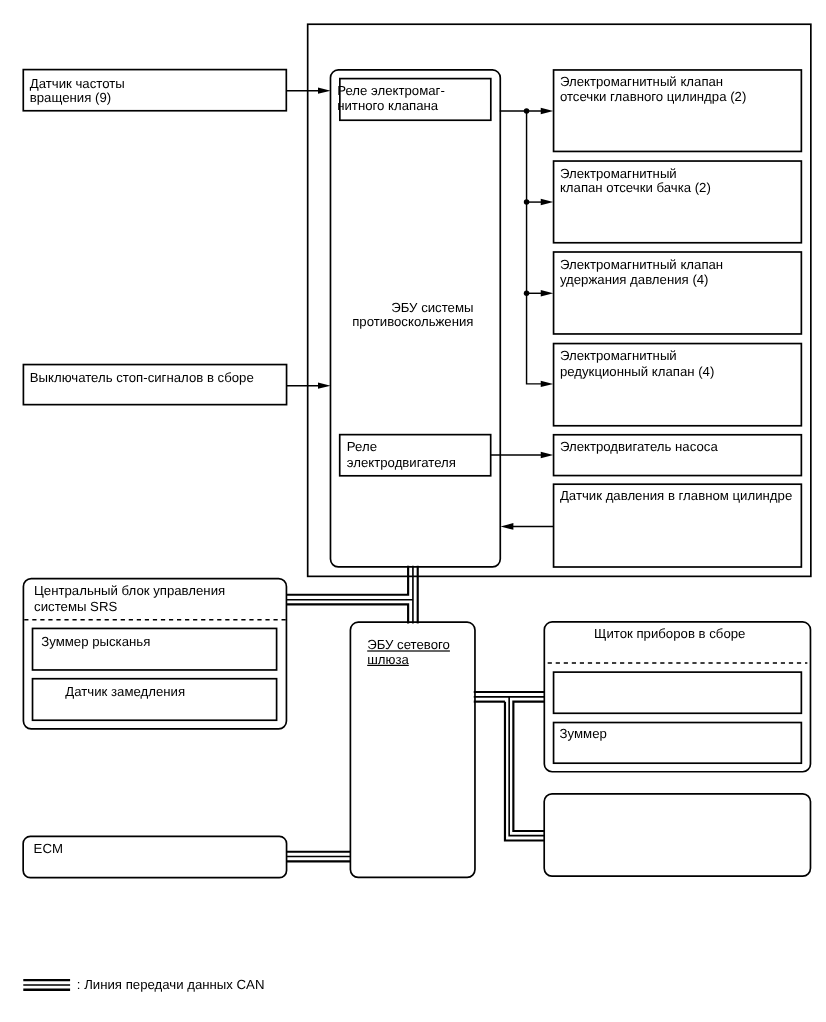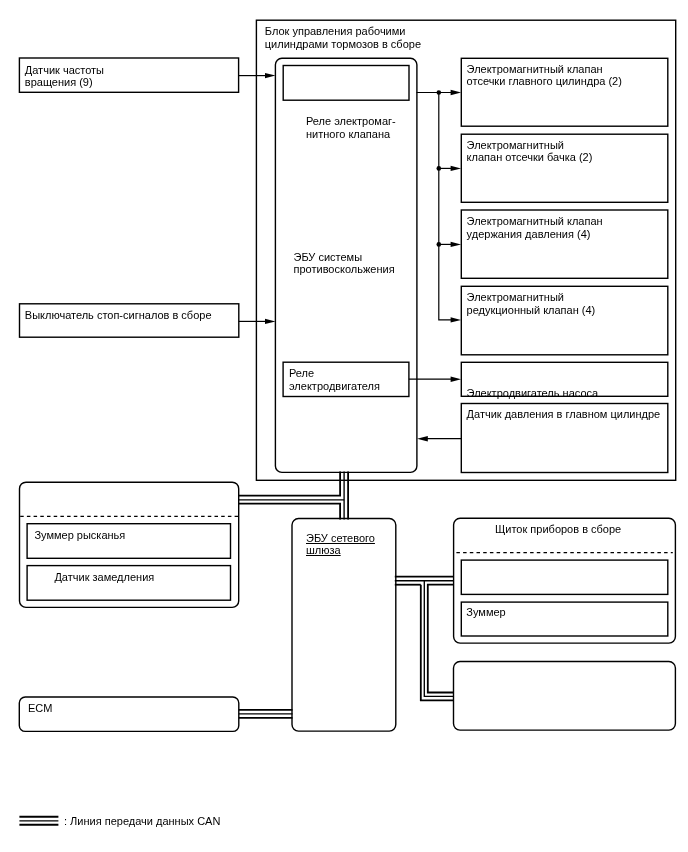--- a/index.html
+++ b/index.html
@@ -93,38 +93,38 @@
     <g fill="none" stroke="#000">
       <path d="M19.4 816.8 H58.4" stroke-width="1.9"></path>
       <path d="M19.4 820.8 H58.4" stroke-width="1.3"></path>
       <path d="M19.4 824.8 H58.4" stroke-width="1.9"></path>
     </g>
   </svg>
 
   <div class="tx" style="left:24.8px;top:63.8px;">Датчик частоты
 вращения (9)</div>
   <div class="tx" style="left:24.8px;top:308.5px;">Выключатель стоп-сигналов в сборе</div>
-  <div class="tx" style="left:264.8px;top:25.2px;">Блок управления рабочими
-цилиндрами тормозов в сборе</div>
-  <div class="tx" style="left:293.5px;top:250.9px;">ЭБУ системы
+  <div class="tx" style="left:293.5px;top:250.9px;text-align:right;">ЭБУ системы
 противоскольжения</div>
-  <div class="tx" style="left:306px;top:70.2px;margin-top:45px;">Реле электромаг-
+  <div class="tx" style="left:281px;top:70.2px;">Реле электромаг-
 нитного клапана</div>
   <div class="tx" style="left:289.0px;top:367.2px;">Реле
 электродвигателя</div>
   <div class="tx" style="left:466.6px;top:62.9px;">Электромагнитный клапан
 отсечки главного цилиндра (2)</div>
   <div class="tx" style="left:466.6px;top:138.9px;">Электромагнитный
 клапан отсечки бачка (2)</div>
   <div class="tx" style="left:466.6px;top:215.0px;">Электромагнитный клапан
 удержания давления (4)</div>
   <div class="tx" style="left:466.6px;top:291.2px;">Электромагнитный
 редукционный клапан (4)</div>
-  <div class="tx" style="left:466.6px;top:367.0px;margin-top:20px;">Электродвигатель насоса</div>
+  <div class="tx" style="left:466.6px;top:367.0px;">Электродвигатель насоса</div>
   <div class="tx" style="left:466.6px;top:408.4px;text-align:right;">Датчик давления в главном цилиндре</div>
+  <div class="tx" style="left:28.4px;top:487.1px;">Центральный блок управления
+системы SRS</div>
   <div class="tx" style="left:34.4px;top:528.7px;">Зуммер рысканья</div>
   <div class="tx" style="left:34.4px;top:570.6px;margin-left:20px;">Датчик замедления</div>
   <div class="tx" style="left:306px;top:531.8px;text-decoration:underline;">ЭБУ сетевого
 шлюза</div>
   <div class="tx" style="left:28.0px;top:702.1px;">ECM</div>
   <div class="tx" style="left:463.0px;top:523.3px;padding-left:32px;">Щиток приборов в сборе</div>
   <div class="tx" style="left:466.3px;top:606.3px;">Зуммер</div>
   <div class="tx" style="left:64.0px;top:815.3px;">: Линия передачи данных CAN</div>
 </div>
 

